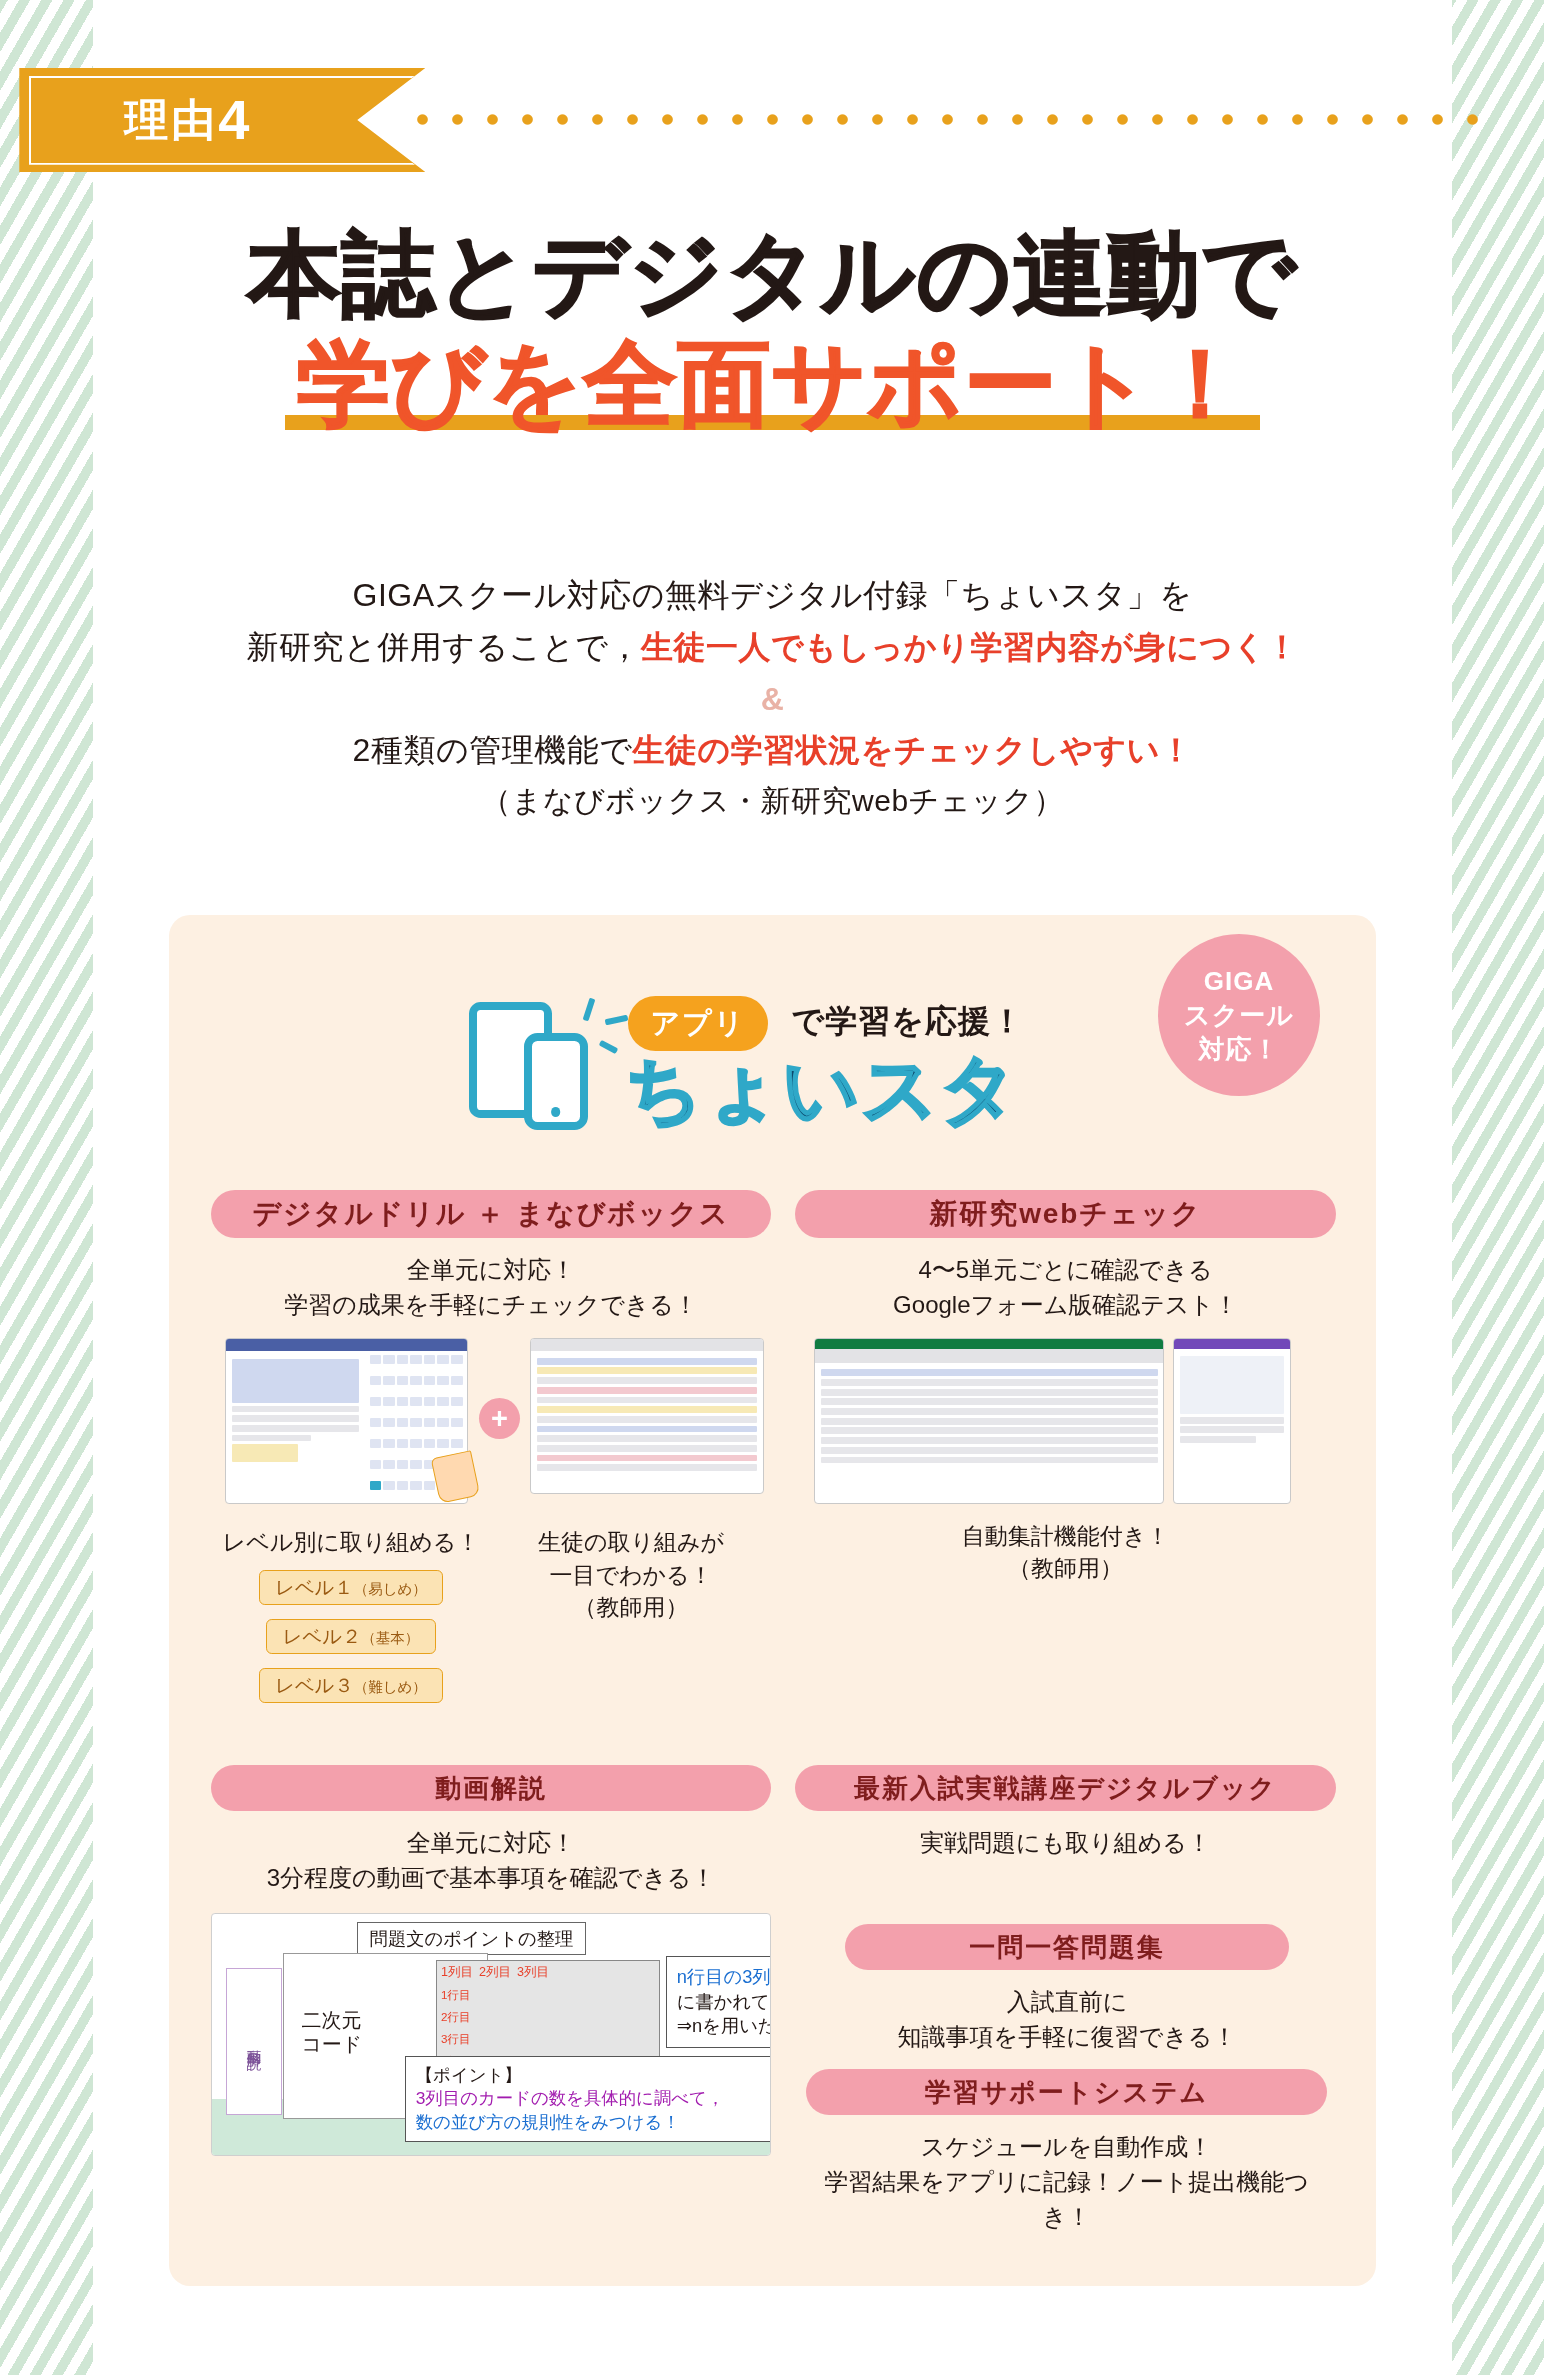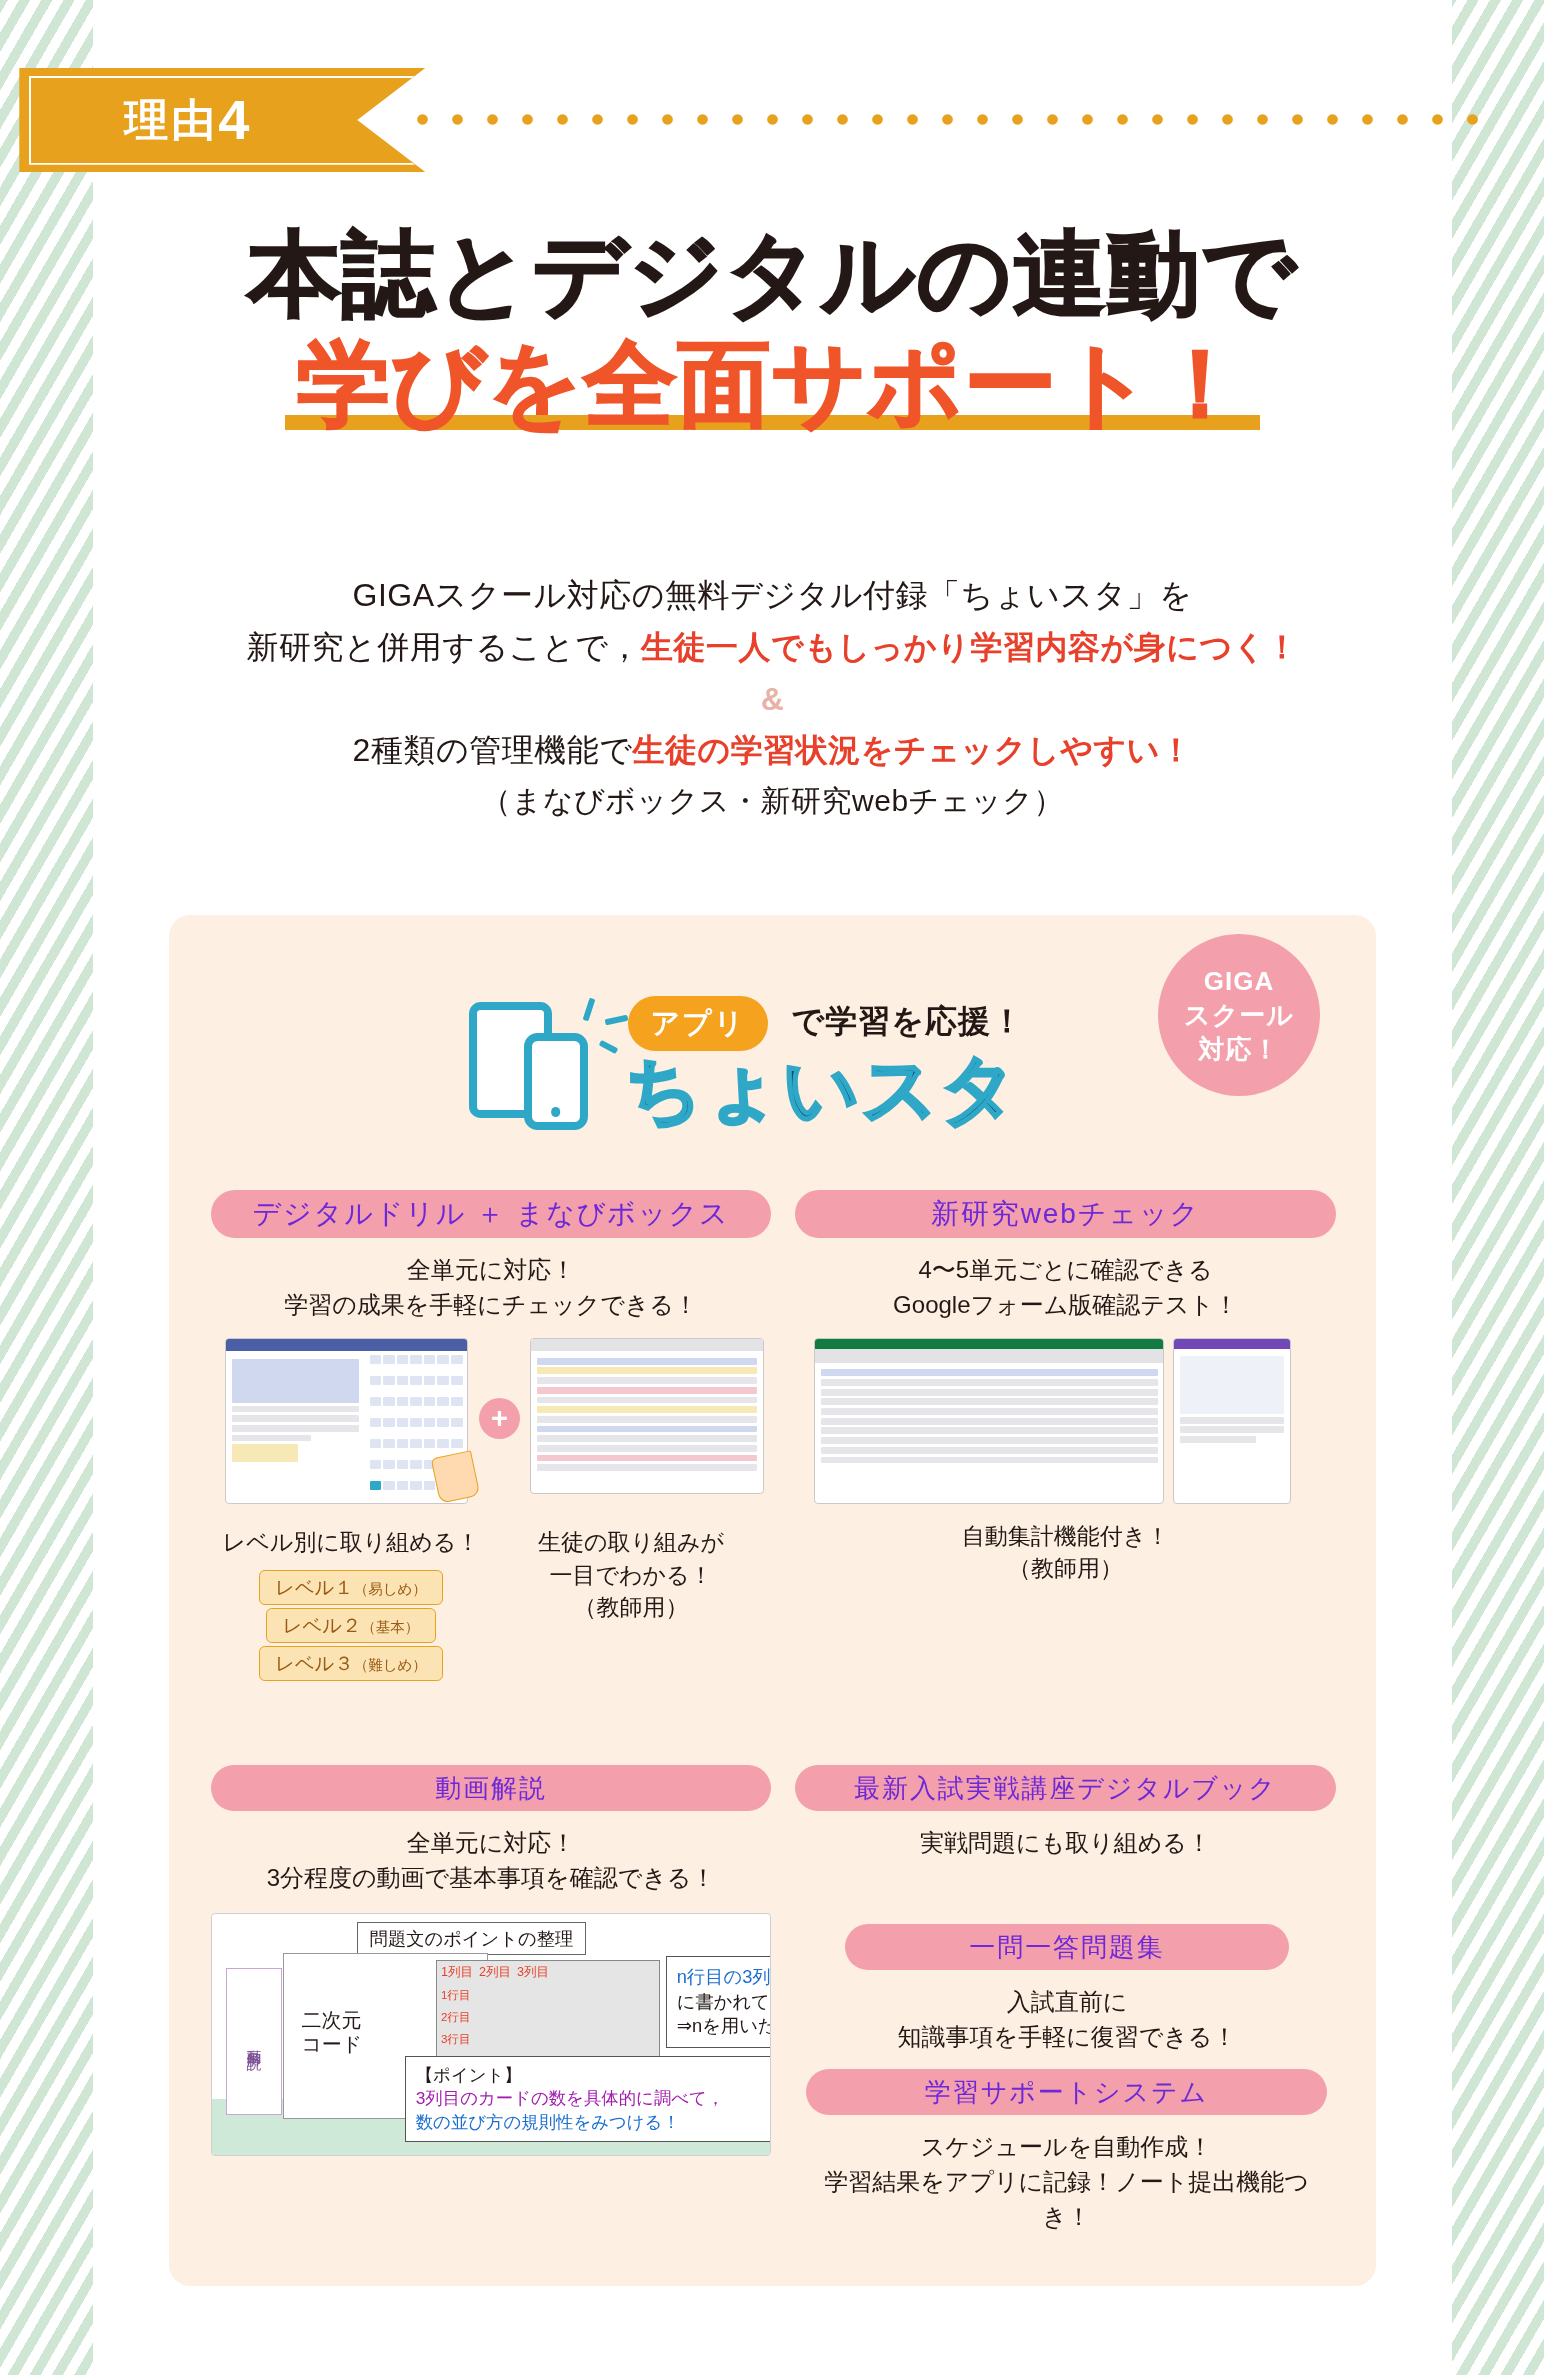--- a/index.html
+++ b/index.html
@@ -118,21 +118,21 @@
   }
   .giga-badge{
     position:absolute;right:56px;top:19.3px;width:162px;height:162px;border-radius:50%;
     background:#f3a0ac;color:#ffffff;display:flex;flex-direction:column;
     align-items:center;justify-content:center;font-weight:bold;font-size:26px;
     line-height:1.32;letter-spacing:1px;text-align:center;
   }
 
   
   .pill{
-    border-radius:29px;background:#f3a0ac;color:#6d28d9;font-weight:normal;
+    border-radius:29px;background:#f3a0ac;color:#7f1d1d;font-weight:bold;
     display:flex;align-items:center;justify-content:center;letter-spacing:1.9px;
     text-align:center;
   }
 
   .col-left{position:absolute;left:42px;top:275px;width:560px;}
   .col-right{position:absolute;left:626px;top:275px;width:541px;}
 
   .pill-lg{height:48px;font-size:28px;}
   .desc{font-size:24px;line-height:1.45;color:#231815;text-align:center;margin-top:15.4px;}
 
@@ -151,21 +151,21 @@
   .plus-circle{
     position:absolute;width:41px;height:41px;border-radius:50%;background:#f3a0ac;
     color:#ffffff;font-size:29px;font-weight:bold;display:flex;align-items:center;justify-content:center;
   }
   .cursor{
     position:absolute;width:39px;height:44px;background:#ffd9b0;border:1.9px solid #e8a11c;
     border-radius:5.8px 1.9px 9.7px 9.7px;transform:rotate(-12deg);
   }
 
   .caption{font-size:23px;color:#231815;text-align:center;line-height:1.4;}
-  .levels{display:flex;flex-direction:column;align-items:center;gap:3px;margin-top:11.6px;}
+  .levels{display:flex;flex-direction:column;align-items:center;gap:14px;margin-top:11.6px;}
   .level{
     background:#fbe3b4;border:1.9px solid #e8a11c;border-radius:5.8px;color:#9a5a12;
     font-size:19.3px;font-weight:bold;padding:2.9px 15.4px;
   }
   .level span{font-size:14.5px;font-weight:normal;}
 
   .pill-sm{height:46px;font-size:26px;}
 
   
   .video-shot{

